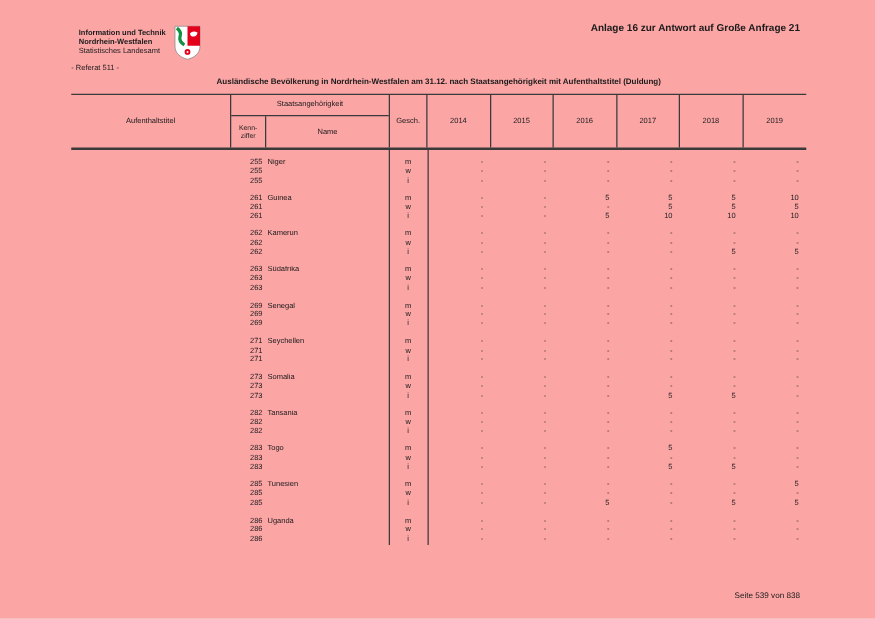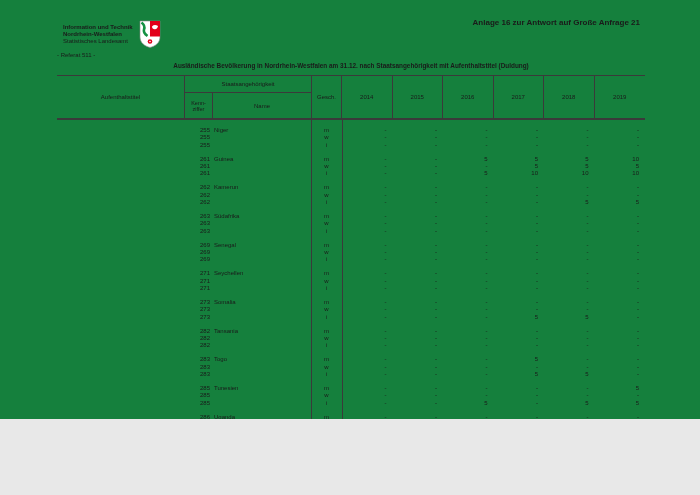--- a/index.html
+++ b/index.html
@@ -1,17 +1,17 @@
 <!DOCTYPE html>
 <html><head>
 <meta charset="utf-8">
 <style>
   html,body{margin:0;padding:0;background:#e8e8e8;}
   .page{
-    position:relative;width:700px;height:419px;background:#15803d;
+    position:relative;width:700px;height:495px;background:#fca5a5;
     font-family:"Liberation Sans","DejaVu Sans",sans-serif;color:#1a1a1a;
     overflow:hidden;
   }
   
   .agency{position:absolute;left:63px;top:24px;font-size:6px;line-height:7px;}
   .agency .b{font-weight:bold;}
   .logo{position:absolute;left:139px;top:20px;width:22px;height:28px;}
   .referat{position:absolute;left:57px;top:52px;font-size:6px;}
   .annex{position:absolute;top:18px;right:60px;font-size:8px;font-weight:bold;}
   .doc-title{position:absolute;left:57px;top:62px;width:588px;text-align:center;

